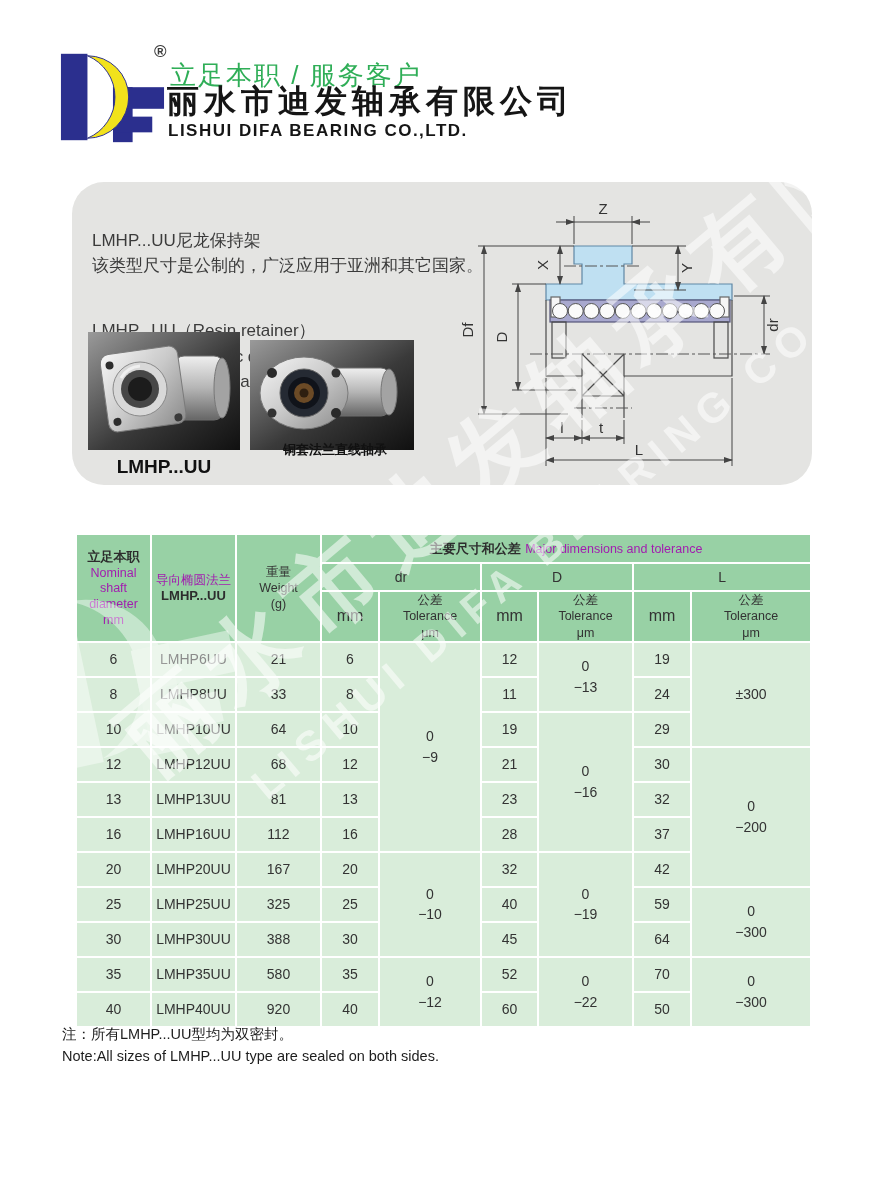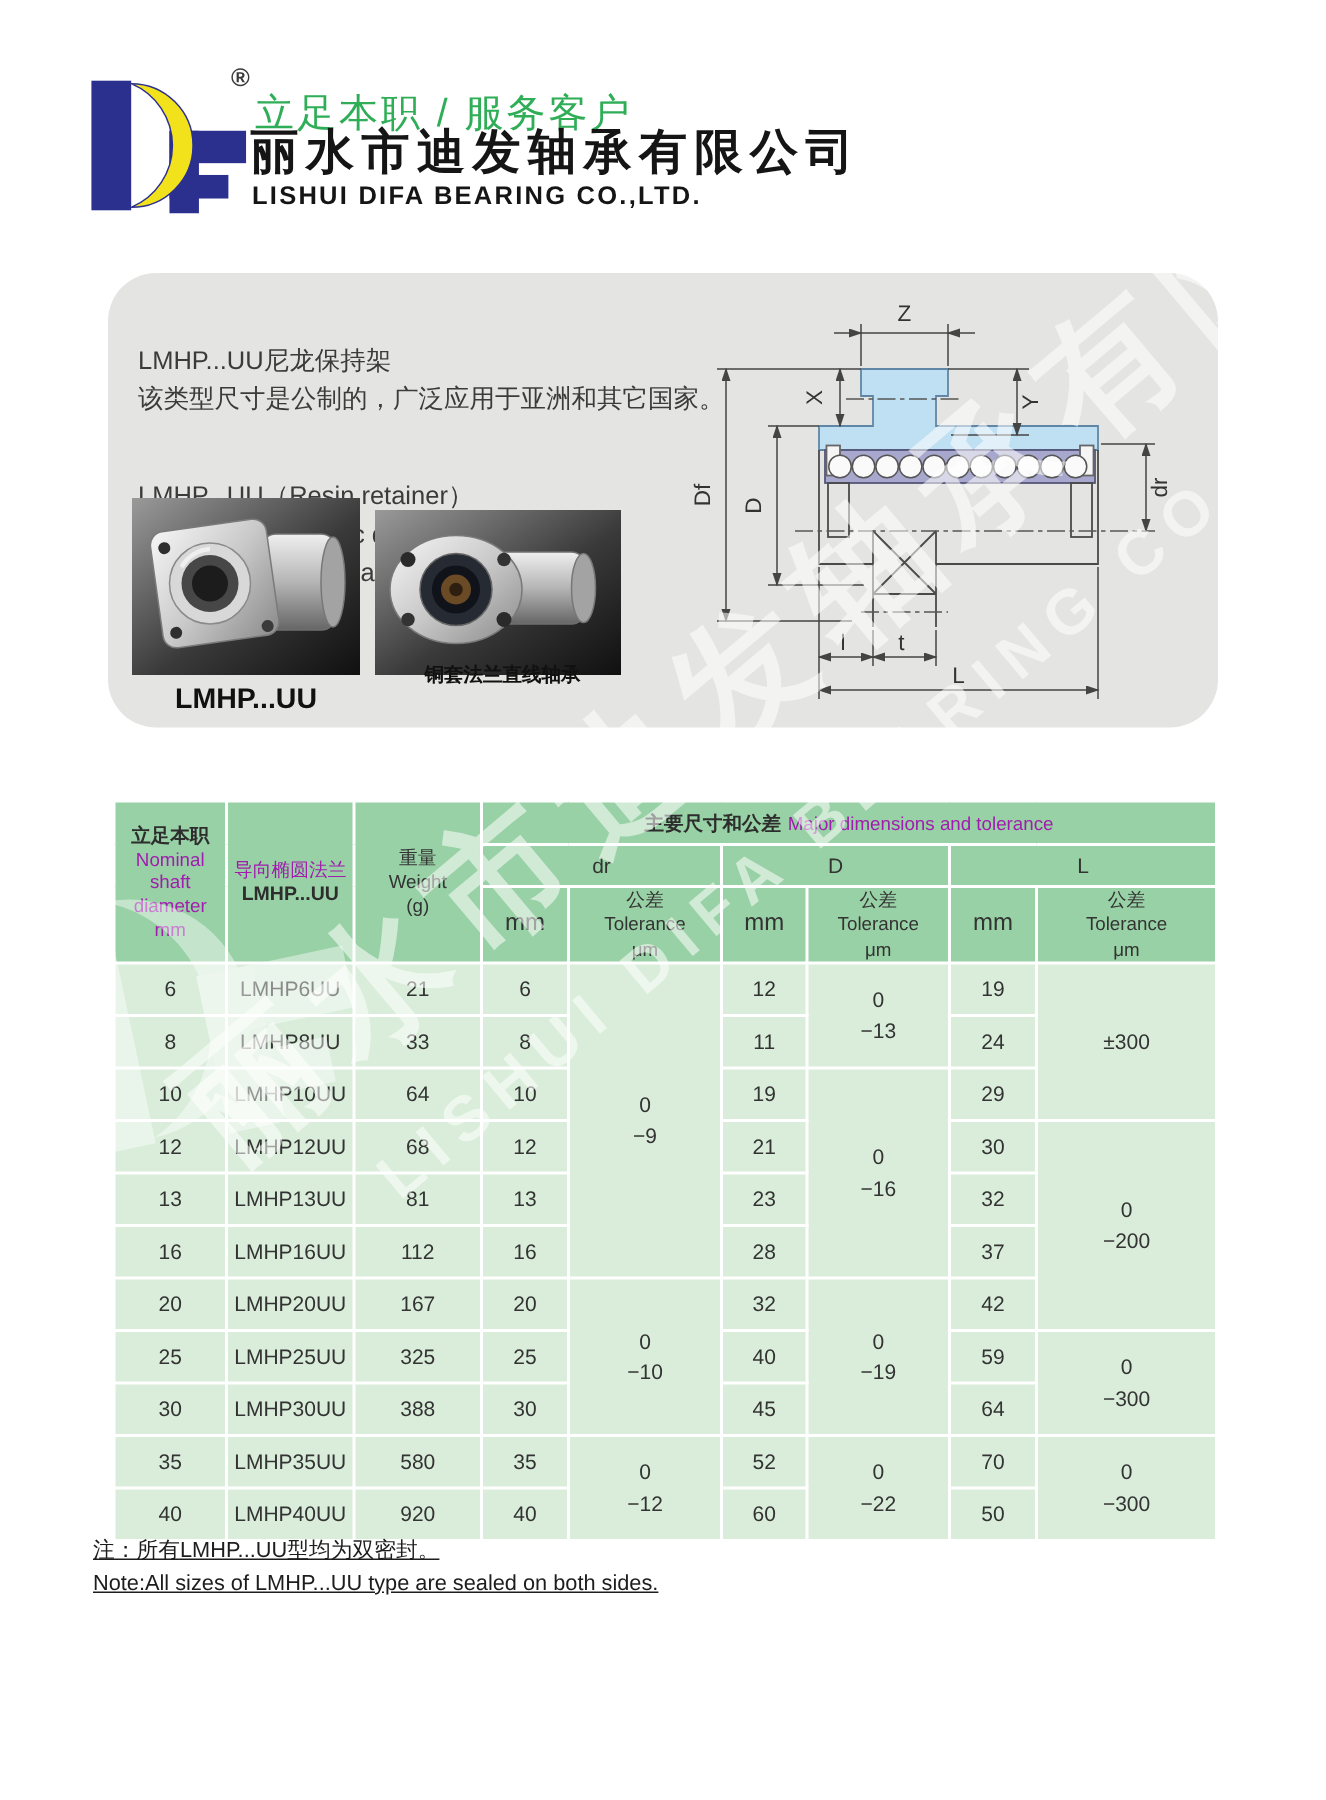--- a/index.html
+++ b/index.html
@@ -42,21 +42,21 @@
   .hrow2 th { height:28px; font-size:14px; }
   .hrow3 th { height:41px; }
   .cn { font-size:13px; font-weight:bold; color:#2d2d2d; }
   .en { font-size:12.5px; color:#a21caf; white-space:pre-line; line-height:1.25; }
   .pre { white-space:pre-line; line-height:1.3; font-size:12.5px;margin-left:34px; }
   .model-col { font-size:13px; }
   .tol-cell { white-space:pre-line; line-height:1.45; }
 
   
   .note { position:absolute; left:62px; top:1024px; font-size:14.5px; color:#1d1d1d;
-          line-height:1.5; white-space:pre-line;text-decoration:underline; }
+          line-height:1.5; white-space:pre-line; }
 
   
   .wm { position:absolute; left:95px; top:705px; transform:rotate(-40deg);
         transform-origin:0 0; z-index:6; pointer-events:none;
         color:rgba(255,255,255,0.55); white-space:nowrap; }
   .wm .wm-cn { font-size:92px; font-weight:bold; letter-spacing:14px; }
   .wm .wm-en { font-size:42px; font-weight:bold; letter-spacing:9px; margin:22px 0 0 70px; }
   .wm-logo { position:absolute; left:28px; top:572px; width:210px; height:196px;
              transform:rotate(-12deg); z-index:6; pointer-events:none; opacity:0.5; }
 </style>

